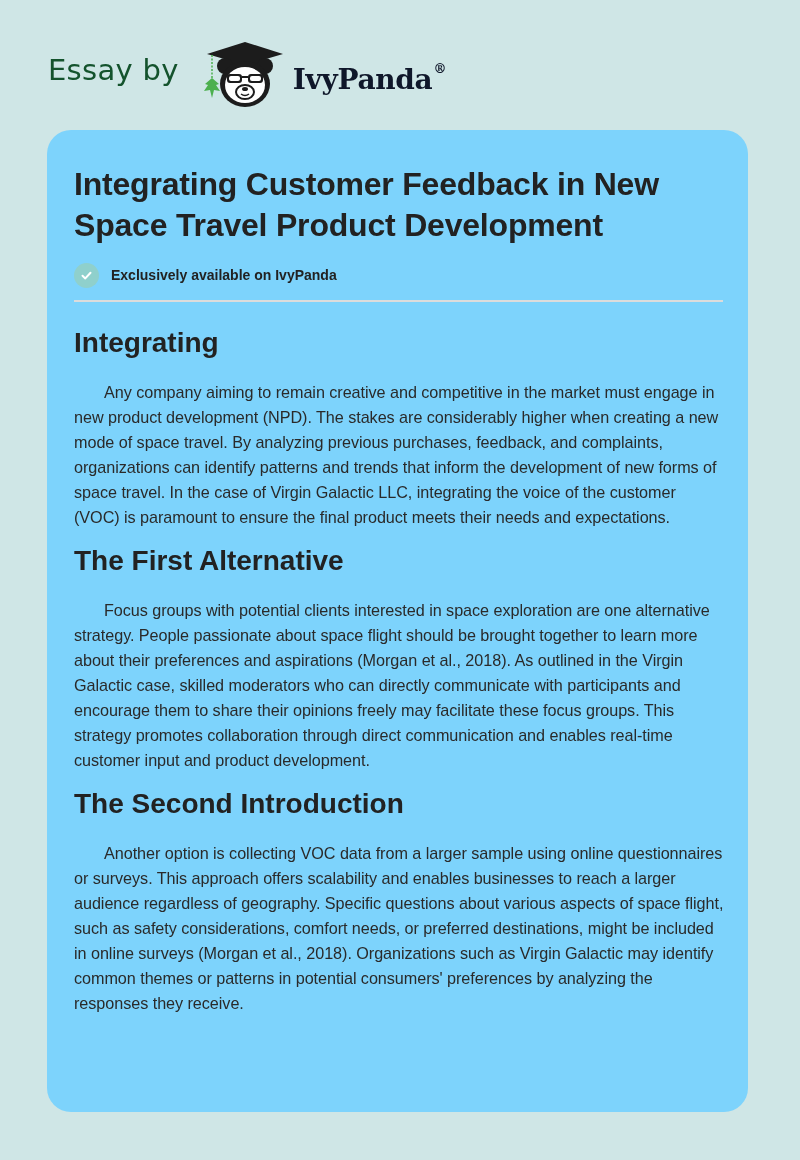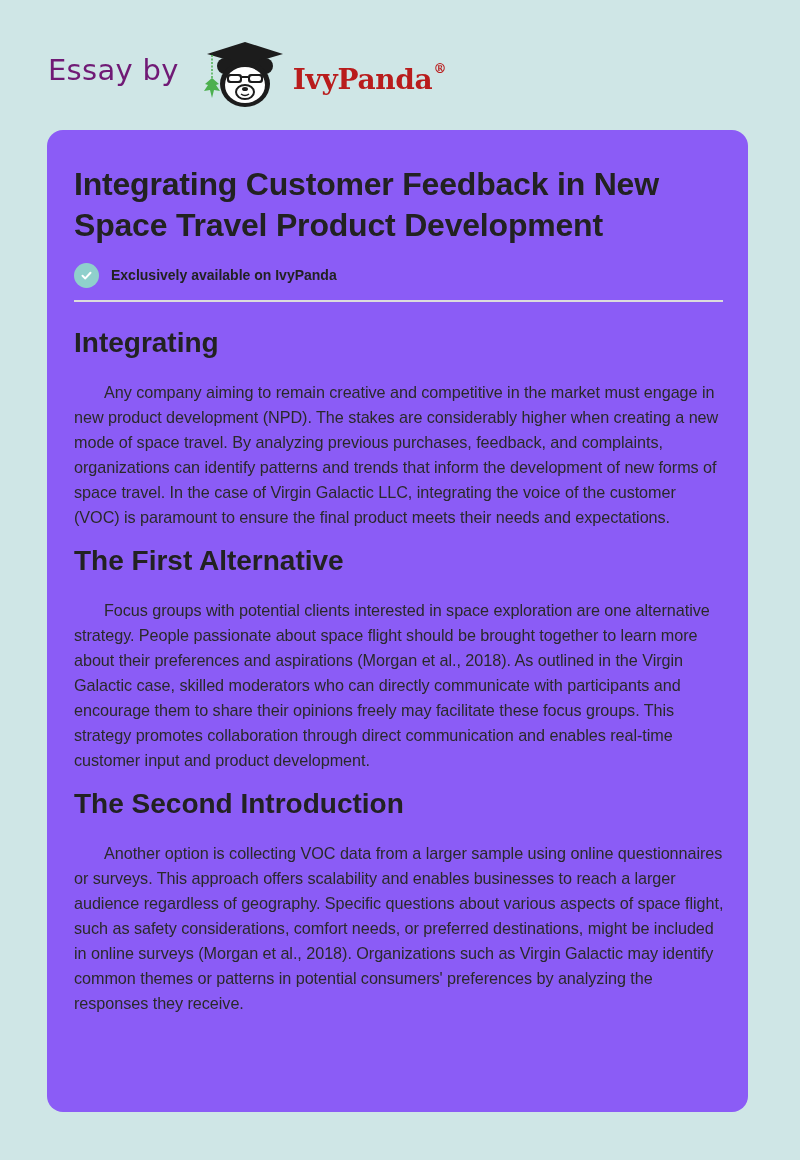--- a/index.html
+++ b/index.html
@@ -19,54 +19,54 @@
       position: absolute;
       left: 48px;
       top: 36px;
       height: 76px;
       display: flex;
       align-items: center;
     }
     .essay-by {
       font-family: "DejaVu Sans", sans-serif;
       font-size: 29px;
-      color: #701a75;
+      color: #14532d;
       letter-spacing: 0.3px;
       margin-right: 20px;
       margin-top: -8px;
     }
     .logo-icon {
       width: 90px;
       height: 72px;
       display: inline-block;
       margin-right: 4px;
     }
     .brand {
       font-family: "DejaVu Serif", serif;
       font-weight: bold;
       font-size: 28px;
-      color: #b91c1c;
+      color: #0f172a;
       margin-top: 11px;
       letter-spacing: -0.3px;
     }
     .brand sup {
       font-size: 13px;
       vertical-align: top;
       position: relative;
       top: -2px;
       margin-left: 1px;
     }
     .card {
       position: absolute;
       left: 47px;
       top: 130px;
       width: 701px;
       height: 982px;
-      background: #8b5cf6;
-      border-radius: 16px;
+      background: #7dd3fc;
+      border-radius: 24px;
     }
     .content {
       position: absolute;
       left: 27px;
       top: 34px;
       width: 650px;
     }
     .title {
       font-family: "Liberation Sans", sans-serif;
       font-weight: bold;

